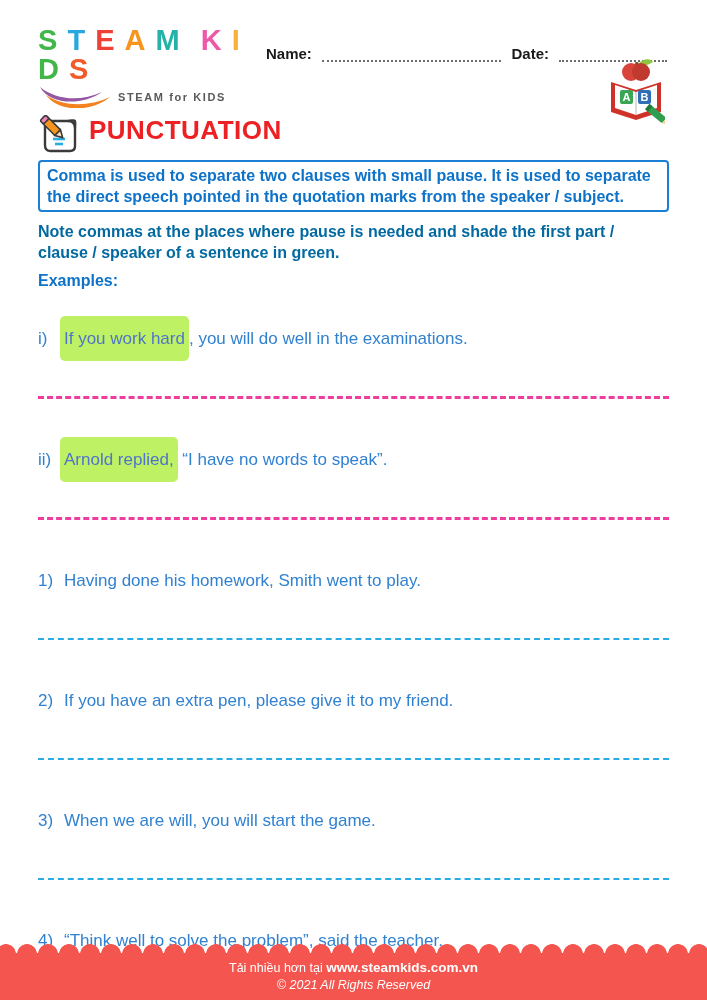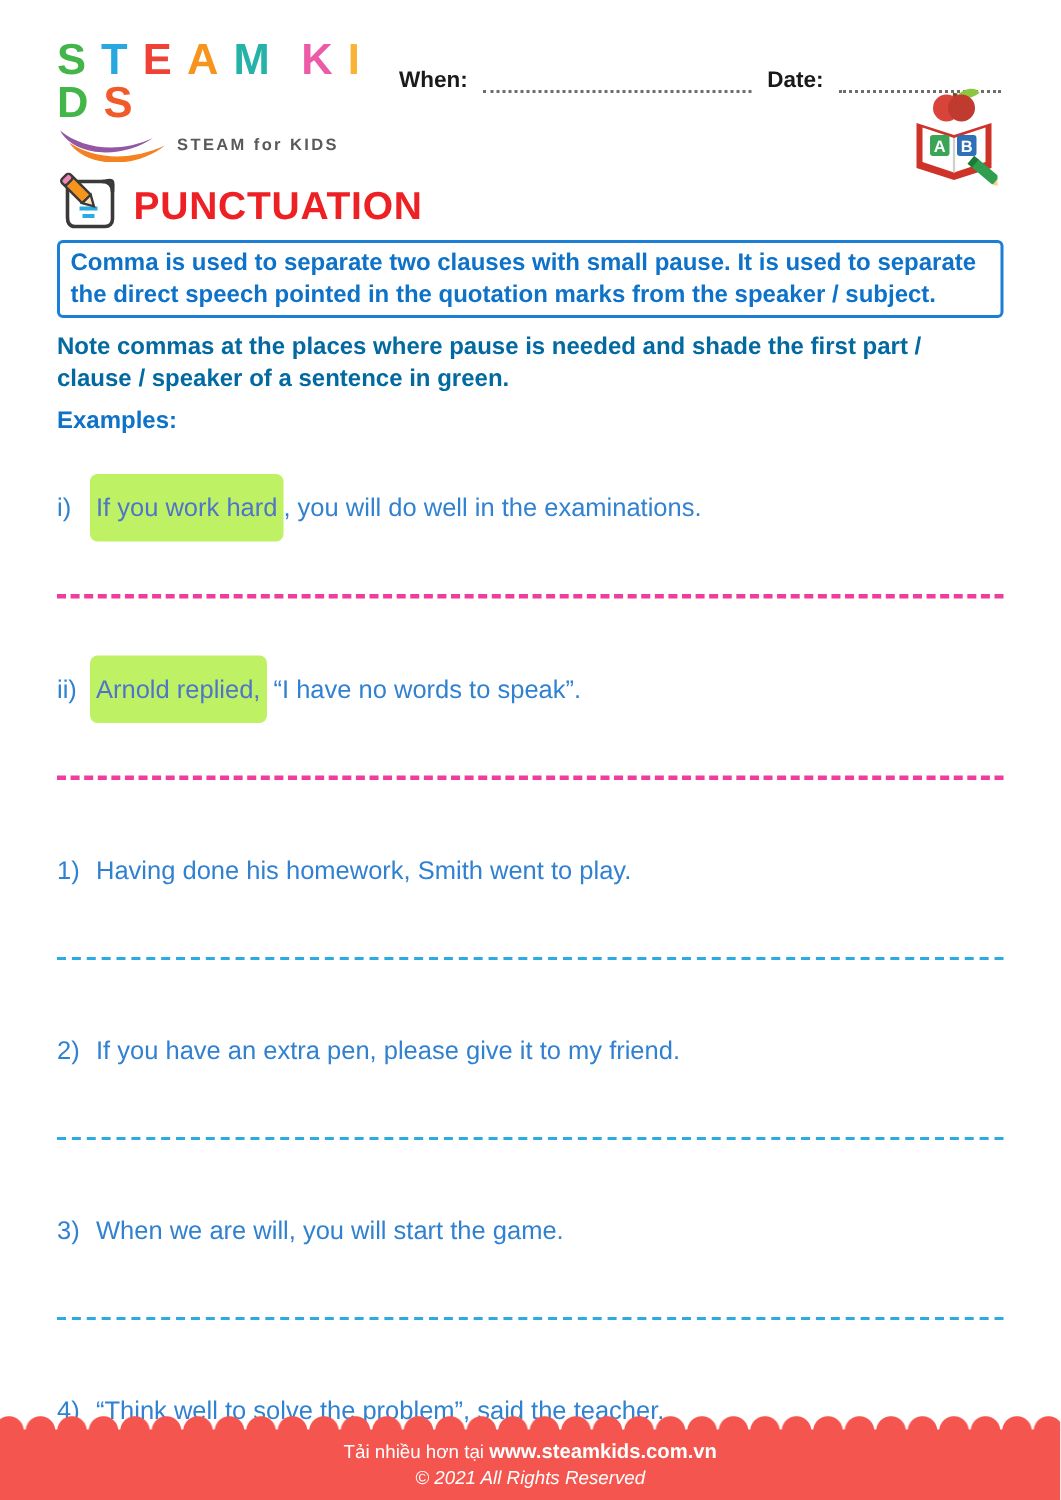--- a/index.html
+++ b/index.html
@@ -17,21 +17,21 @@
   .logo-bottom { display:flex; align-items:center; margin-top:2px; }
   .logo-sub { font-size:11px; font-weight:bold; color:#58595b; letter-spacing:1.6px; margin-left:6px; }
   .name-date { flex:1; display:flex; align-items:flex-end; margin:14px 0 0 14px; height:22px; font-size:15px; font-weight:600; color:#1a1a1a; }
   .nd-line { flex:1; border-bottom:2px dotted #6d6d6d; height:13px; margin:0 10px; }
   .nd-line.date { flex:0 0 108px; margin-right:0; }
 
   
   .book-icon { position:absolute; top:56px; right:42px; width:58px; height:68px; }
 
   
-  .title-row { display:flex; align-items:flex-end; gap:9px; margin:7px 16px 0 38px; height:38px; }
+  .title-row { display:flex; align-items:flex-start; gap:9px; margin:7px 16px 0 38px; height:38px; }
   .page-title { margin:0; font-size:26px; font-weight:800; letter-spacing:0.5px; color:#ed2024; }
 
   
   .info-box {
     margin:7px 38px 0; border:2px solid #1b7fd6; border-radius:4px;
     padding:3px 7px; font-size:16px; font-weight:bold; color:#0d72c8; line-height:1.32;
   }
   .instructions { margin:9px 40px 0 38px; font-size:16px; font-weight:bold; color:#0369a1; line-height:1.33; }
   .examples-label { margin:8px 38px 0; font-size:16px; font-weight:bold; color:#0d72c8; }
 
@@ -78,21 +78,21 @@
       </div>
       <div class="logo-bottom">
         <svg class="swoosh" width="74" height="22" viewBox="0 0 74 22">
           <path d="M2 1 C 18 14, 42 16, 64 6 C 44 20, 12 19, 2 1 Z" fill="#9457a3"></path>
           <path d="M8 9 C 26 21, 50 21, 72 11 C 52 27, 20 26, 8 9 Z" fill="#f58220"></path>
         </svg>
         <span class="logo-sub">STEAM for KIDS</span>
       </div>
     </div>
     <div class="name-date">
-      <span>When:</span>
+      <span>Name:</span>
       <span class="nd-line"></span>
       <span>Date:</span>
       <span class="nd-line date"></span>
     </div>
   </div>
 
   <svg class="book-icon" viewBox="0 0 58 68">
     <rect x="28" y="6" width="3" height="6" fill="#7a4a21" transform="rotate(8 29 9)"></rect>
     <path d="M31 8 C 36 2, 44 2, 46 6 C 40 10, 34 11, 31 8 Z" fill="#8dc63f"></path>
     <circle cx="24" cy="16" r="9" fill="#d9443a"></circle>

